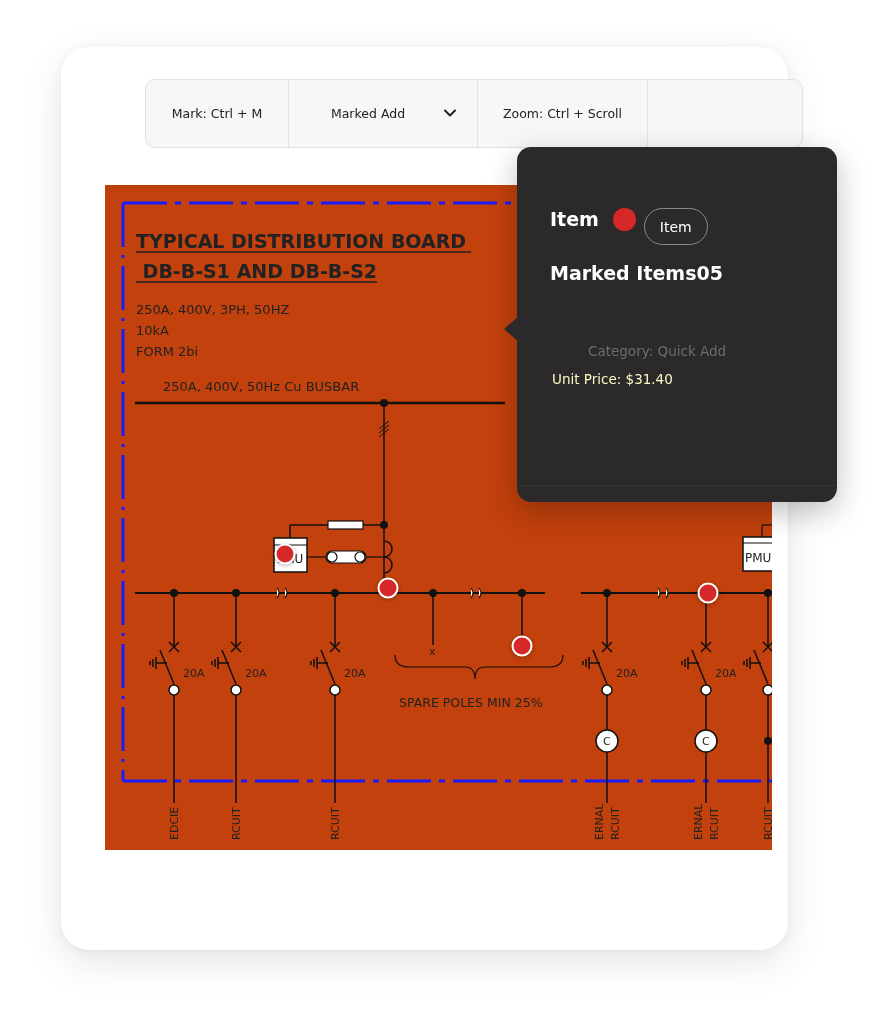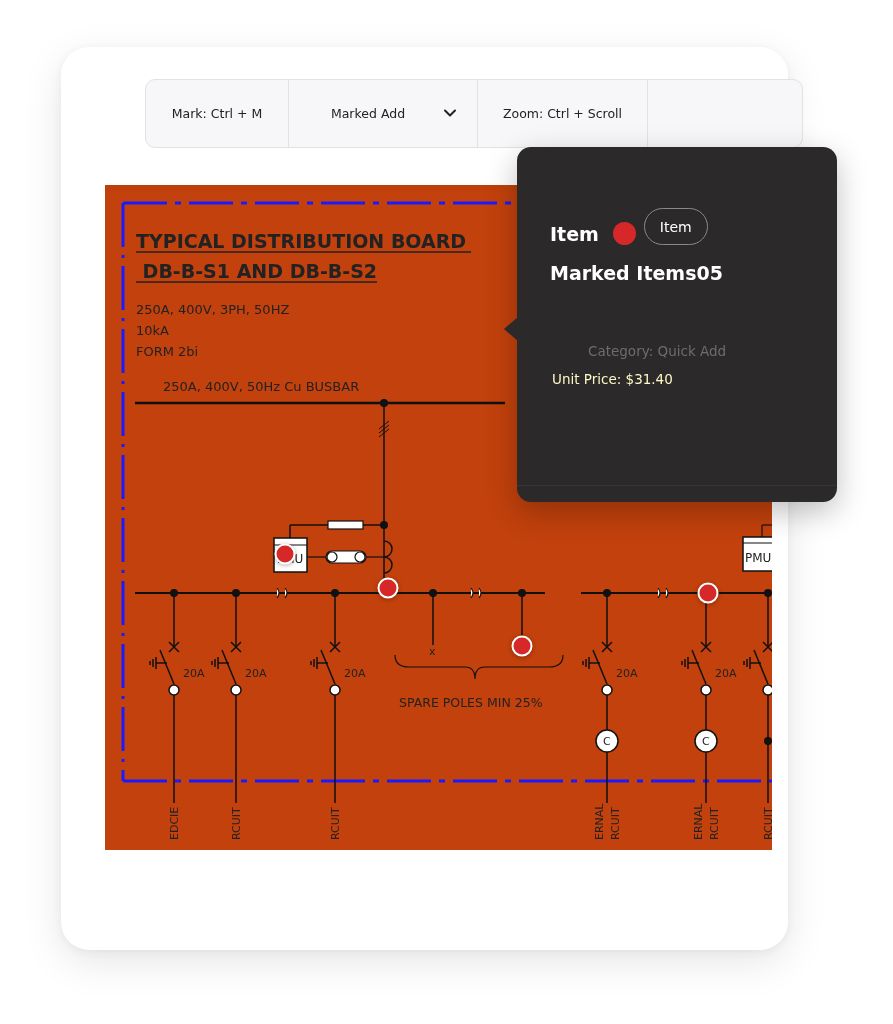--- a/index.html
+++ b/index.html
@@ -40,21 +40,21 @@
     .popover {
       position: absolute; left: 517px; top: 147px; width: 320px; height: 355px;
       background: #2b292a; border-radius: 14px; color: #fff;
       box-shadow: 0 10px 30px rgba(0,0,0,0.25);
     }
     .popover .arrow {
       position: absolute; left: -13px; top: 170px; width: 0; height: 0;
       border-top: 12px solid transparent; border-bottom: 12px solid transparent;
       border-right: 14px solid #2b292a;
     }
-    .pop-row1 { position: absolute; left: 33px; top: 61px; display: flex; align-items: flex-end; }
+    .pop-row1 { position: absolute; left: 33px; top: 61px; display: flex; align-items: flex-start; }
     .pop-item-label { font-size: 19px; font-weight: bold; color: #fff; }
     .pop-dot { width: 23px; height: 23px; border-radius: 50%; background: #d62828; margin-left: 14px; }
     .pop-chip {
       margin-left: 8px; height: 37px; padding: 0 15px; border: 1px solid #8a8888; border-radius: 19px;
       display: flex; align-items: center; font-size: 14px; color: #fff; box-sizing: border-box; cursor: pointer;
     }
     .pop-marked { position: absolute; left: 33px; top: 115px; font-size: 19px; font-weight: bold; color: #fff; }
     .pop-marked .count { }
     .pop-category { position: absolute; left: 35px; top: 196px; font-size: 13.5px; color: #6e6c6d; margin-left: 36px; }
     .pop-unit { position: absolute; left: 35px; top: 224px; font-size: 13.5px; color: #fef9c3; }

